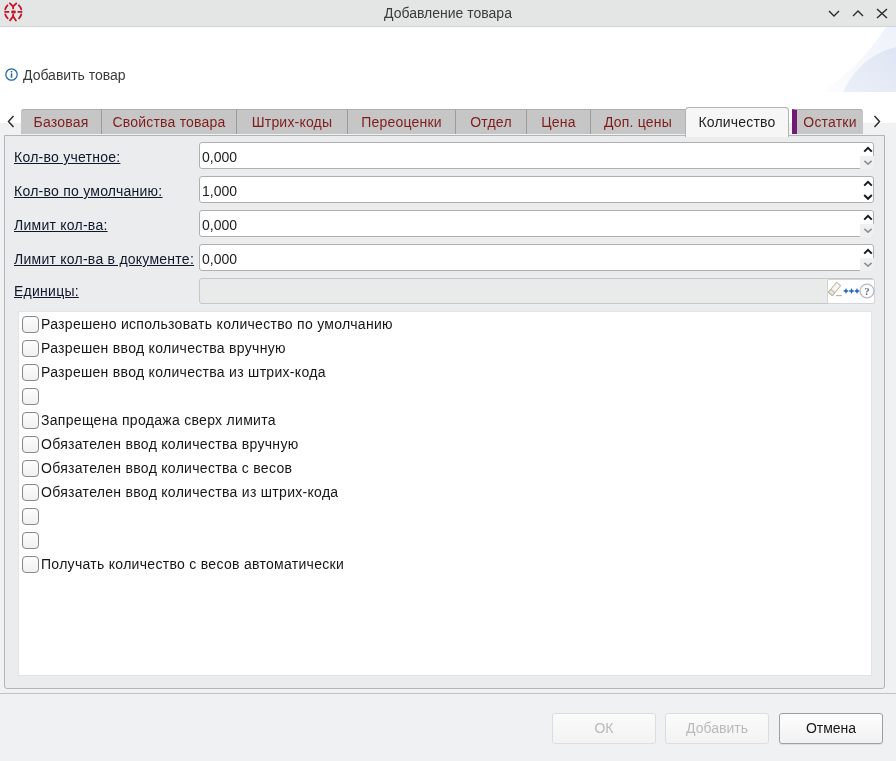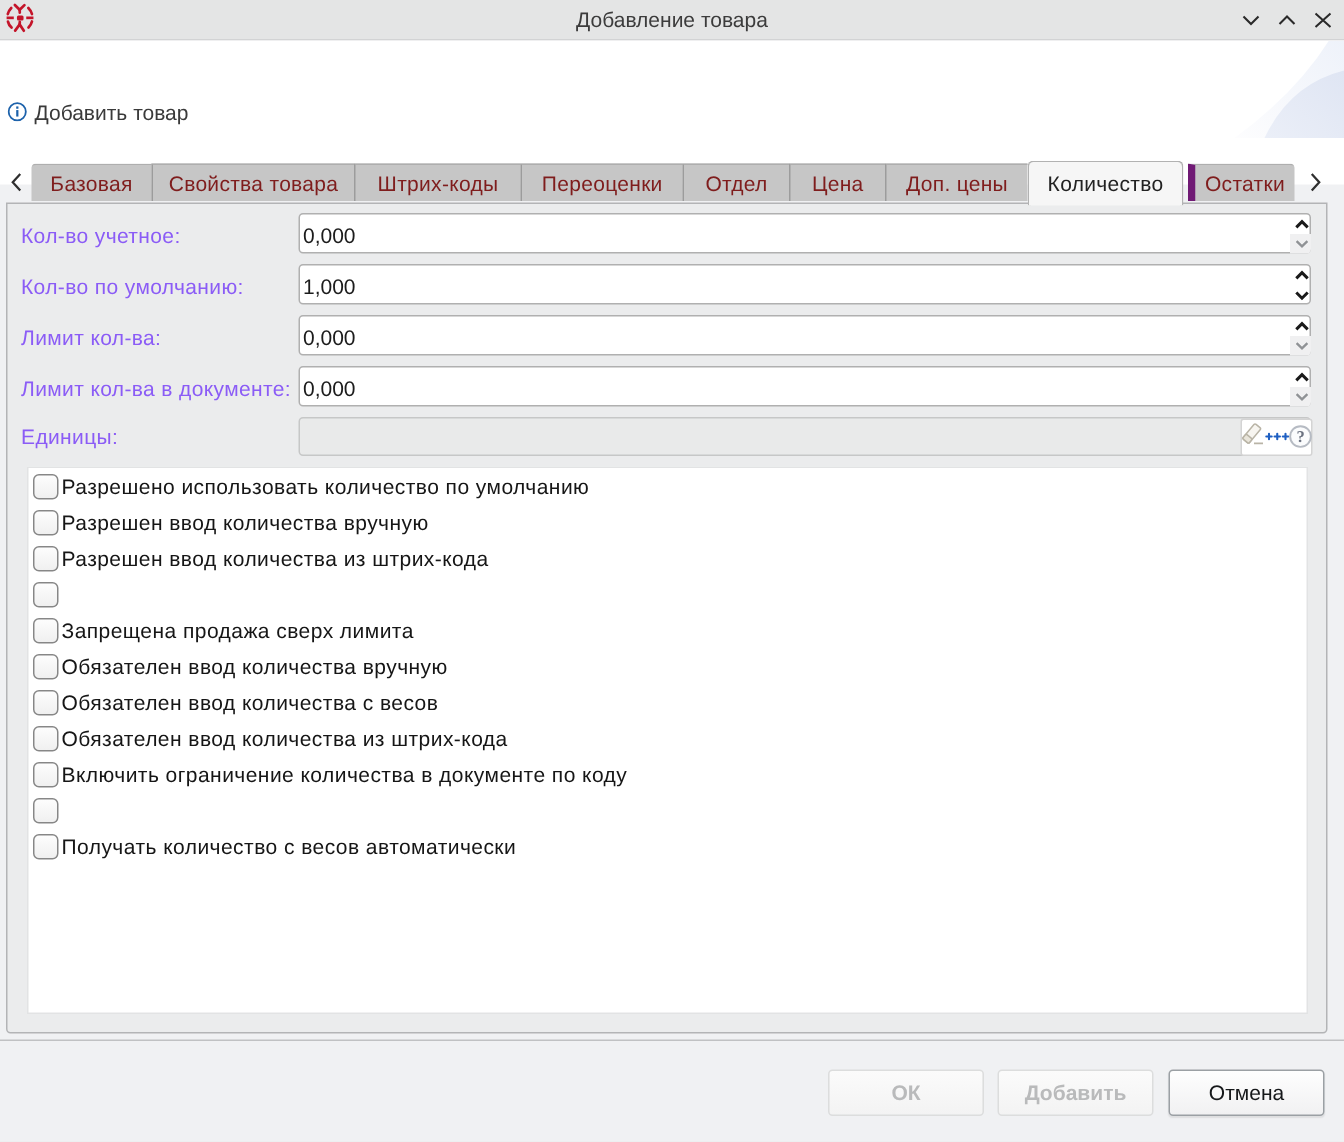--- a/index.html
+++ b/index.html
@@ -11,32 +11,32 @@
 #title { left:0; top:0; width:896px; height:26px; text-align:center; line-height:26px; font-size:14px; color:#3c3c3c; }
 
 #header { left:0; top:27px; width:896px; height:96px; background:#ffffff; overflow:hidden; }
 #infotext { left:23px; font-size:14px; color:#3a3a3a; }
 
 .tab { position:absolute; top:109px; height:25px; background:#c6c6c6; border-top:1px solid #aeaeae; color:#7f1d1d; font-size:14px; letter-spacing:0.2px; text-align:center; line-height:24px; }
 .tab.div { border-left:1px solid #9c9c9c; }
 #tabsel { left:685px; top:107px; width:104px; height:30px; background:#f6f6f6; border:1px solid #b2b2b2; border-bottom:none; border-radius:4px 4px 0 0; color:#222; font-size:14px; letter-spacing:0.2px; text-align:center; line-height:28px; z-index:5; }
 
 #panel { left:4px; top:135px; width:881px; height:554px; background:#ebeced; border:1px solid #b3b4b6; border-radius:0 0 3px 3px; }
-.flabel { position:absolute; left:14px; font-size:14px; letter-spacing:0.25px; color:#8b5cf6; }
+.flabel { position:absolute; left:14px; font-size:14px; letter-spacing:0.25px; color:#0f172a;text-decoration:underline; }
 .spin { position:absolute; left:199px; width:675px; height:27px; background:#fff; border:1px solid #b0b0b0; border-radius:3px; font-size:14px; color:#1c1c1c; padding:6px 0 0 2px; }
 #units { left:199px; top:278px; width:675px; height:26px; background:#e9eaea; border:1px solid #c6c7c7; border-radius:3px; }
 #unitbox { left:827px; top:279px; width:48px; height:25px; background:#fff; border:1px solid #d4d4d4; border-radius:2px; }
 
 #cbpanel { left:18px; top:311px; width:854px; height:365px; background:#fff; border:1px solid #e2e3e4; }
 .cb { position:absolute; left:3px; width:17px; height:17px; border:1px solid #878787; border-radius:4px; background:linear-gradient(#fdfdfd,#f0f0f0); }
 .cbl { position:absolute; left:22px; font-size:14px; letter-spacing:0.3px; color:#161616; }
 
 #sep { left:0; top:693px; width:896px; height:1px; background:#c0c1c3; }
 .btn { position:absolute; top:713px; height:31px; border-radius:3px; font-size:14px; text-align:center; line-height:29px; }
-.btn.dis { background:linear-gradient(#fbfbfb,#f3f3f3); border:1px solid #dcdddd; color:#b9babb;font-weight:bold; }
+.btn.dis { background:linear-gradient(#fbfbfb,#f3f3f3); border:1px solid #dcdddd; color:#b9babb; }
 #btncancel { left:779px; width:104px; background:linear-gradient(#fefefe,#f1f1f2); border:1px solid #9ba0a4; color:#16181a; box-shadow:0 1px 1px rgba(0,0,0,0.08); }
 </style>
 </head>
 <body>
 
 <div class="abs" id="titlebar"></div>
 <div class="abs" id="title">Добавление товара</div>
 <svg class="abs" style="left:4px;top:2px" width="20" height="20" viewBox="0 0 20 20">
   <g stroke="#c4152a" stroke-width="1.8" fill="none" stroke-linecap="round">
     <path d="M5.9 1.3 L9.1 4.5 L12.3 1.4"></path>
@@ -170,21 +170,20 @@
   <div class="cb" style="top:76px"></div>
   <div class="cb" style="top:100px"></div>
     <div class="cbl" style="top:100px">Запрещена продажа сверх лимита</div>
   <div class="cb" style="top:124px"></div>
     <div class="cbl" style="top:124px">Обязателен ввод количества вручную</div>
   <div class="cb" style="top:148px"></div>
     <div class="cbl" style="top:148px">Обязателен ввод количества с весов</div>
   <div class="cb" style="top:172px"></div>
     <div class="cbl" style="top:172px">Обязателен ввод количества из штрих-кода</div>
   <div class="cb" style="top:196px"></div>
-    <div class="cbl" style="top:196px">Включить ограничение количества в документе по коду</div>
   <div class="cb" style="top:220px"></div>
   <div class="cb" style="top:244px"></div>
     <div class="cbl" style="top:244px">Получать количество с весов автоматически</div>
 </div>
 
 <div class="abs" id="sep"></div>
 <div class="abs btn dis" style="left:552px;width:104px">ОК</div>
 <div class="abs btn dis" style="left:665px;width:104px">Добавить</div>
 <div class="abs btn" id="btncancel">Отмена</div>
 

